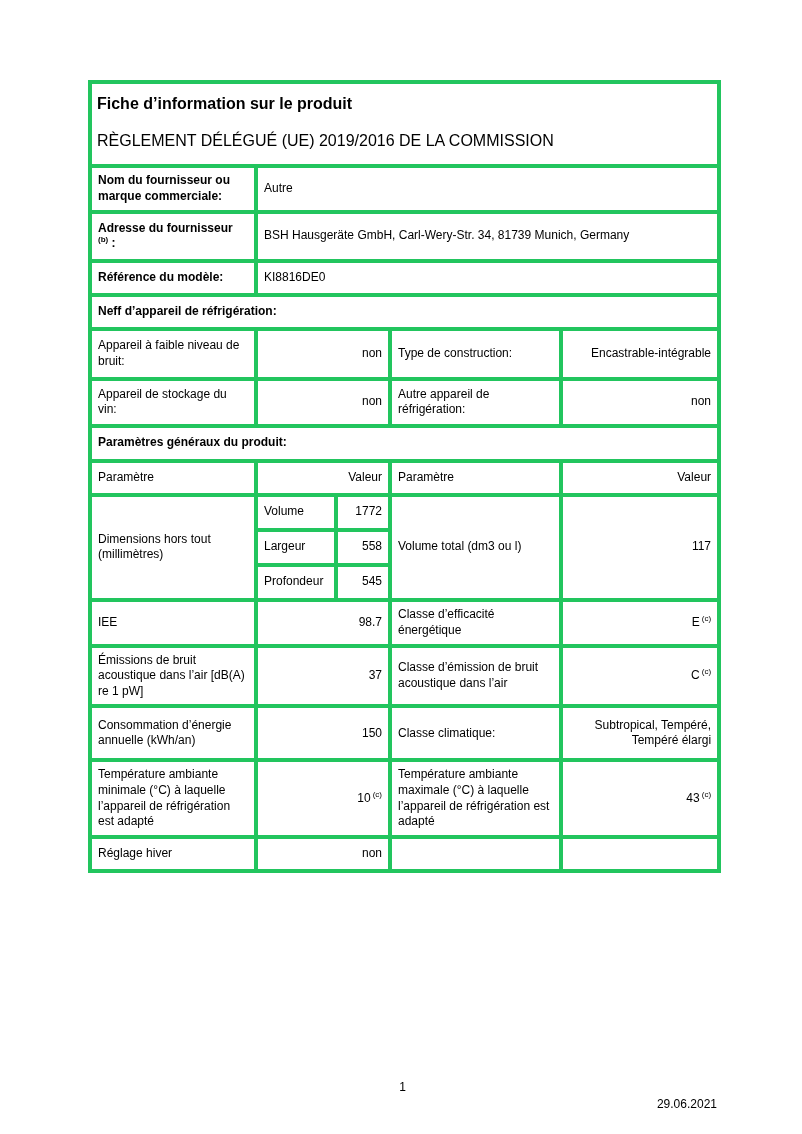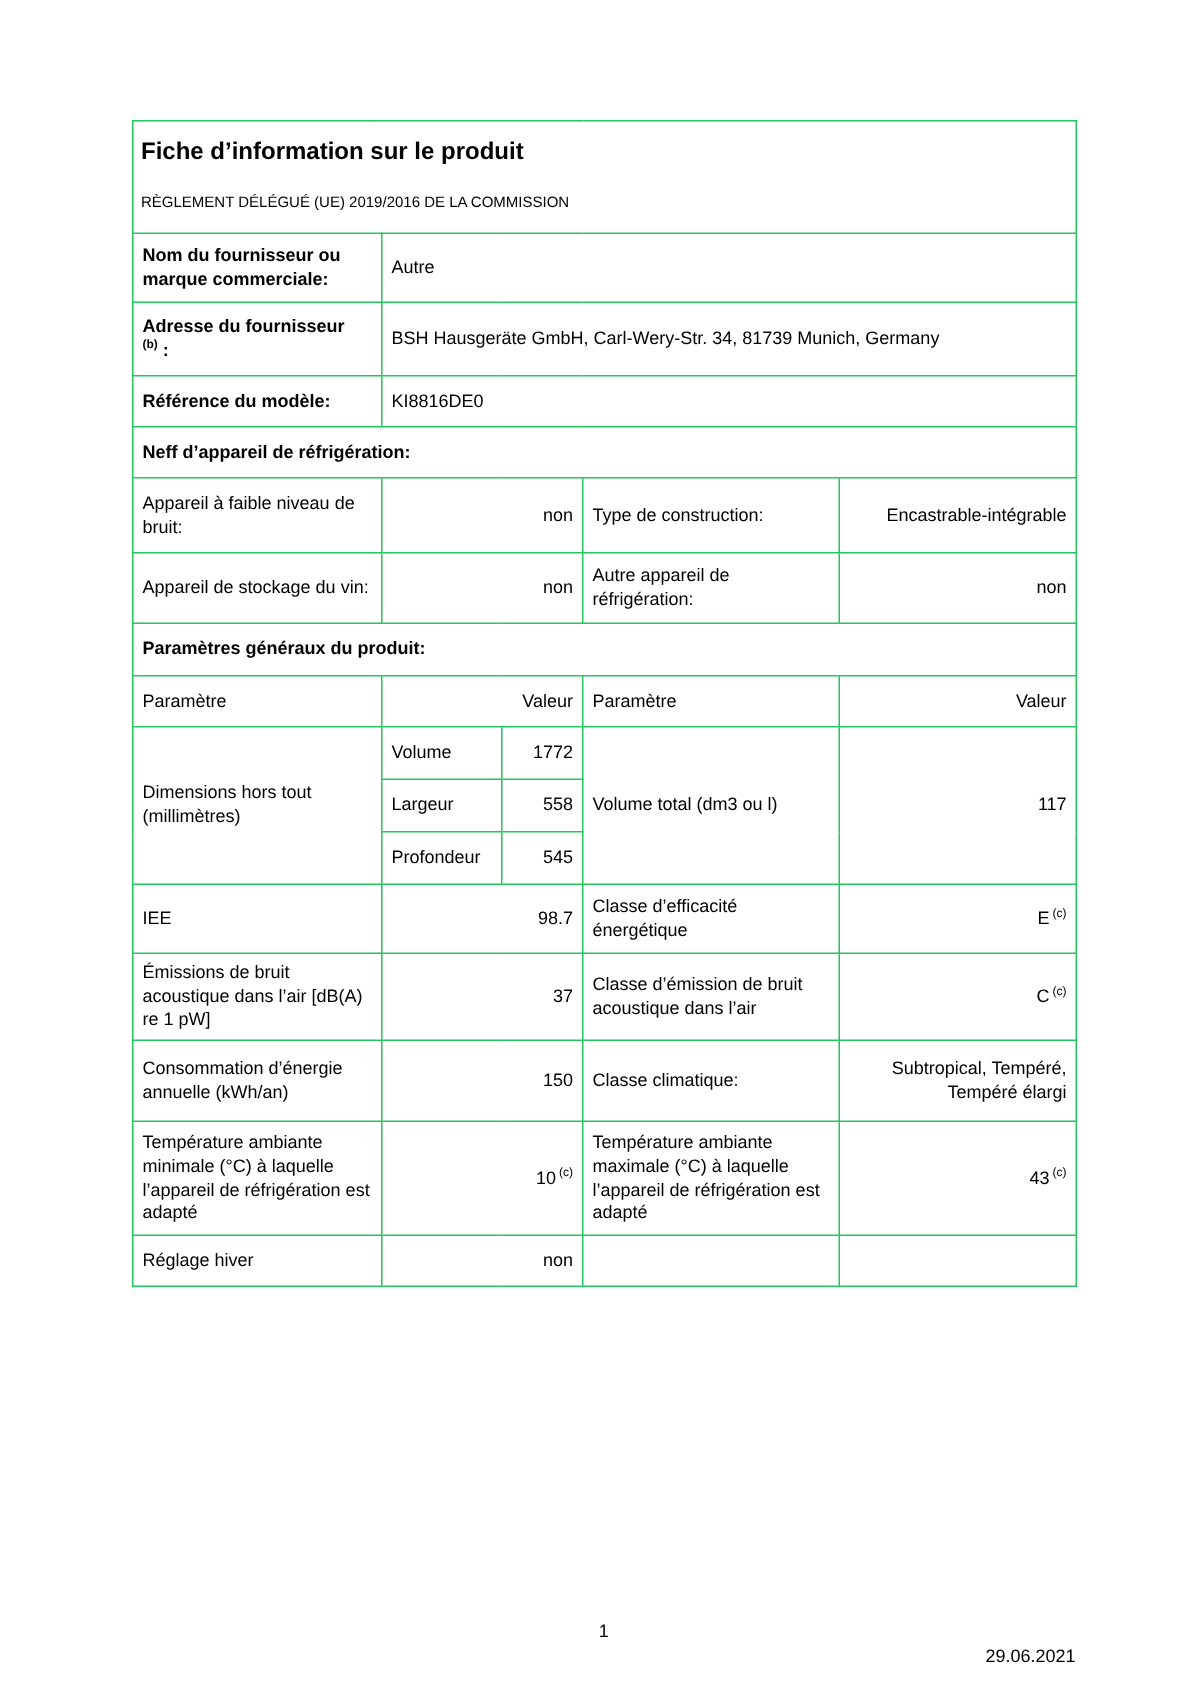--- a/index.html
+++ b/index.html
@@ -14,30 +14,30 @@
   }
   .sheet { position:absolute; left:88px; top:80px; width:629px; }
   table.fiche {
     width:629px;
     border-collapse:collapse;
     table-layout:fixed;
     font-size:12px;
     line-height:1.3;
   }
   table.fiche td {
-    border:1px solid #22c55e;
+    border:4px solid #22c55e;
     padding:5px 6px;
     vertical-align:middle;
     word-wrap:break-word;
   }
   .bold { font-weight:bold; }
   .center { text-align:right; }
   .title-cell { padding:10px 5px 12px 5px !important; }
   .doc-title { font-size:16px; font-weight:bold; }
-  .doc-subtitle { font-size:10px; margin-top:16px; }
+  .doc-subtitle { font-size:16px; margin-top:16px; }
   sup.note {
     font-size:8px;
     vertical-align:super;
     line-height:0;
     margin-left:2px;
   }
   .sup-line { display:block; }
   .footer {
     position:absolute; left:88px; top:1080px; width:629px; height:16px;
     font-size:12px;

